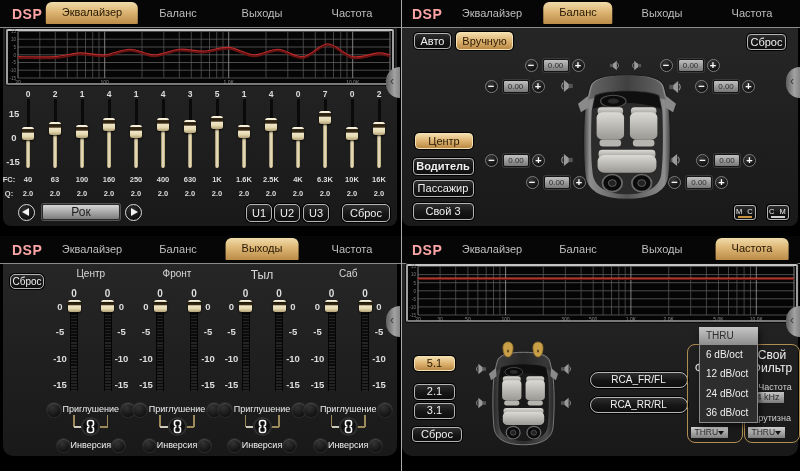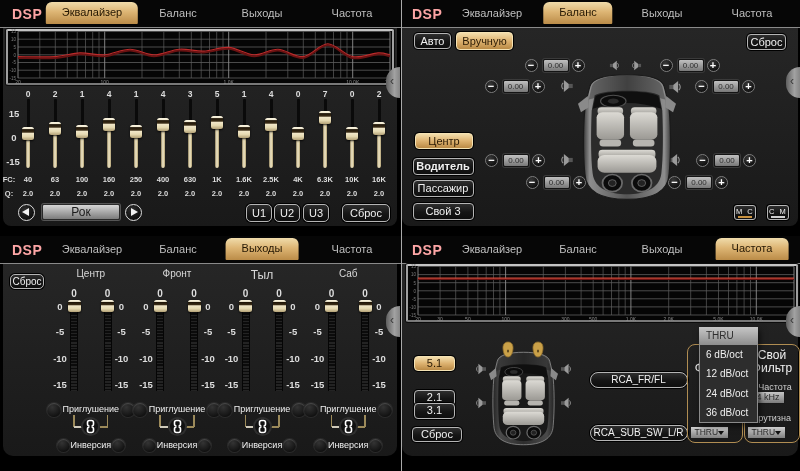--- a/index.html
+++ b/index.html
@@ -544,21 +544,21 @@
         <text x="10" y="12.4" font-size="4.5" fill="#7d7d7d" text-anchor="end" font-family="Liberation Sans">10</text>
         <text x="10" y="20.5" font-size="4.5" fill="#7d7d7d" text-anchor="end" font-family="Liberation Sans">5</text>
         <text x="10" y="28.6" font-size="4.5" fill="#7d7d7d" text-anchor="end" font-family="Liberation Sans">0</text>
         <text x="10" y="36.6" font-size="4.5" fill="#7d7d7d" text-anchor="end" font-family="Liberation Sans">-5</text>
         <text x="10" y="44.7" font-size="4.5" fill="#7d7d7d" text-anchor="end" font-family="Liberation Sans">-10</text>
         <text x="10" y="52.8" font-size="4.5" fill="#7d7d7d" text-anchor="end" font-family="Liberation Sans">-15</text>
         <line x1="12" y1="15.3" x2="388" y2="15.3" stroke="#6b1212" stroke-width="1.4"></line>
         <line x1="12" y1="14.1" x2="388" y2="14.1" stroke="#cf4a3a" stroke-width="1.05"></line>
       </svg>
       <div class="gold" style="left:14px;top:119.5px;width:41px;height:15.5px;font-size:11px;line-height:13.5px;">5.1</div>
-      <div class="btn" style="left:14px;top:154px;width:41px;height:15.5px;font-size:11px;line-height:13.5px;">2.1</div>
+      <div class="btn" style="left:14px;top:148px;width:41px;height:15.5px;font-size:11px;line-height:13.5px;">2.1</div>
       <div class="btn" style="left:14px;top:167px;width:41px;height:15.5px;font-size:11px;line-height:13.5px;">3.1</div>
       <div class="btn" style="left:12px;top:191px;width:50px;height:15px;font-size:11px;line-height:13px;">Сброс</div>
       <svg style="position:absolute;left:89px;top:115px;" width="69" height="95" viewBox="0 0 100 150" preserveAspectRatio="none">
         <defs>
           <linearGradient id="cbody" x1="0" y1="0" x2="1" y2="0">
             <stop offset="0" stop-color="#3a3a3a"></stop>
             <stop offset="0.07" stop-color="#8d8d8d"></stop>
             <stop offset="0.5" stop-color="#565656"></stop>
             <stop offset="0.93" stop-color="#8d8d8d"></stop>
             <stop offset="1" stop-color="#3f3f3f"></stop>
@@ -626,21 +626,21 @@
         </g>
       </svg>
       <svg style="position:absolute;left:159.5px;top:160.5px;" width="11" height="12" viewBox="0 0 11 12">
         <g>
           <path d="M1,4.2 L4.4,4.2 L4.4,7.8 L1,7.8 Z" fill="#555555"></path>
           <path d="M4.4,4.2 L8.6,0.8 L8.6,11.2 L4.4,7.8 Z" fill="#9a9a9a"></path>
           <path d="M9.2,3.4 A3.4,3.4 0 0 1 9.2,8.6" stroke="#9a9a9a" stroke-width="0.9" fill="none"></path>
         </g>
       </svg>
       <div class="btn" style="left:189.5px;top:135.5px;width:98px;height:16px;font-size:10px;line-height:14px;border-radius:8px;">RCA_FR/FL</div>
-      <div class="btn" style="left:189.5px;top:188.5px;width:98px;height:16px;font-size:10px;line-height:14px;border-radius:8px;">RCA_SUB_SW_L/R</div>
+      <div class="btn" style="left:189.5px;top:160.5px;width:98px;height:16px;font-size:10px;line-height:14px;border-radius:8px;">RCA_RR/RL</div>
       <div style="position:absolute;left:287px;top:108px;width:56px;height:99px;border:1.5px solid #b08d52;border-radius:8px;"></div>
       <div class="lab" style="left:287px;top:112px;width:56px;font-size:12px;color:#f2f2f2;">Выс</div>
       <div class="lab" style="left:287px;top:125px;width:56px;font-size:12px;color:#f2f2f2;">Фильтр</div>
       <div class="seltr" style="left:289.5px;top:189.5px;width:39px;">THRU</div>
       <div style="position:absolute;left:344px;top:108px;width:56px;height:99px;border:1.5px solid #b08d52;border-radius:8px;"></div>
       <div class="lab" style="left:344px;top:112px;width:56px;font-size:12px;color:#f2f2f2;">Свой</div>
       <div class="lab" style="left:344px;top:125px;width:56px;font-size:12px;color:#f2f2f2;">Фильтр</div>
       <div class="lab" style="left:344px;top:146px;width:56px;font-size:9px;color:#cfcfcf;text-indent:6px;">Частота</div>
       <div style="position:absolute;left:346.5px;top:155px;width:38px;height:12.5px;background:linear-gradient(180deg,#c6c6c6,#7c7c7c);border:1px solid #1a1a1a;color:#2a2a2a;font-size:9px;line-height:11px;text-align:right;padding-right:4px;">4 kHz</div>
       <div class="lab" style="left:344px;top:177px;width:56px;font-size:9px;color:#cfcfcf;">Крутизна</div>

